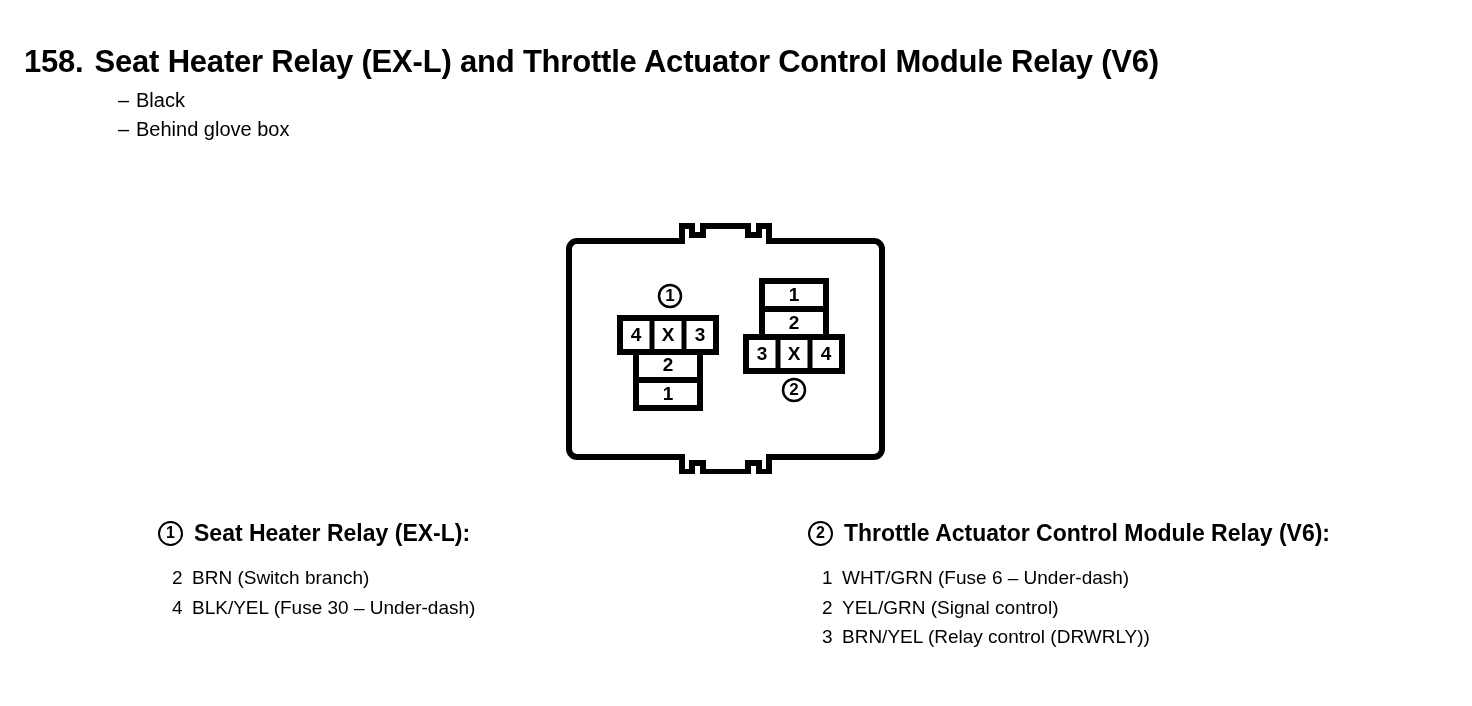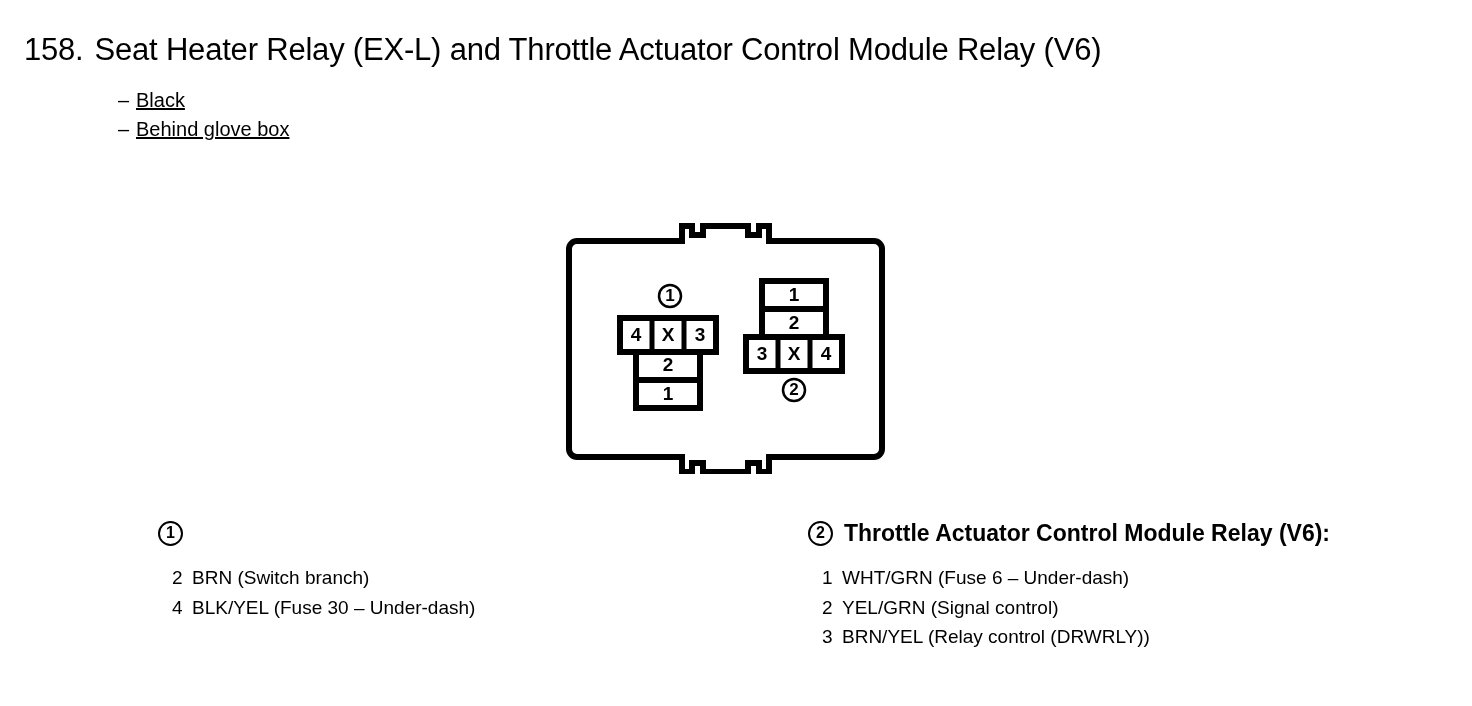--- a/index.html
+++ b/index.html
@@ -14,42 +14,41 @@
     position: relative;
     overflow: hidden;
     font-family: "Liberation Sans", sans-serif;
     color: #000000;
   }
 
   
   .page-title {
     position: absolute;
     left: 24px;
-    top: 32px;
+    top: 44px;
     font-size: 31px;
-    font-weight: normal;
+    font-weight: bold;
     letter-spacing: -0.2px;
     white-space: nowrap;
   }
   .page-title .num {
     display: inline-block;
     margin-right: 11px;
   }
 
   
   .notes {
     position: absolute;
     left: 118px;
     top: 86px;
   }
   .note-row {
     font-size: 20px;
     line-height: 29px;
     white-space: nowrap;
-    text-decoration: underline;
   }
   .note-row .dash {
     display: inline-block;
     width: 18px;
   }
 
   
   .connector-wrap {
     position: absolute;
     left: 560px;
@@ -217,20 +216,21 @@
       <circle cx="234" cy="182" r="11" fill="#fff" stroke="#000" stroke-width="2.5"></circle>
       <text class="marker-text" x="234" y="183">2</text>
     </g>
 
   </svg>
 </div>
 
 <div class="legend legend-left">
   <div class="legend-head">
     <span class="circle-num">1</span>
+    <span>Seat Heater Relay (EX-L):</span>
   </div>
   <div class="legend-items">
     <div class="legend-row">
       <span class="idx">2</span><span>BRN (Switch branch)</span>
     </div>
     <div class="legend-row">
       <span class="idx">4</span><span>BLK/YEL (Fuse 30 – Under-dash)</span>
     </div>
   </div>
 </div>

